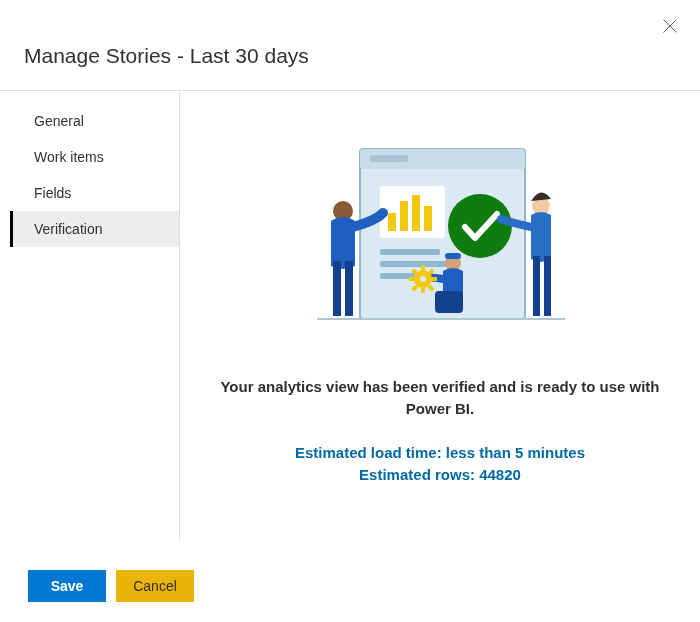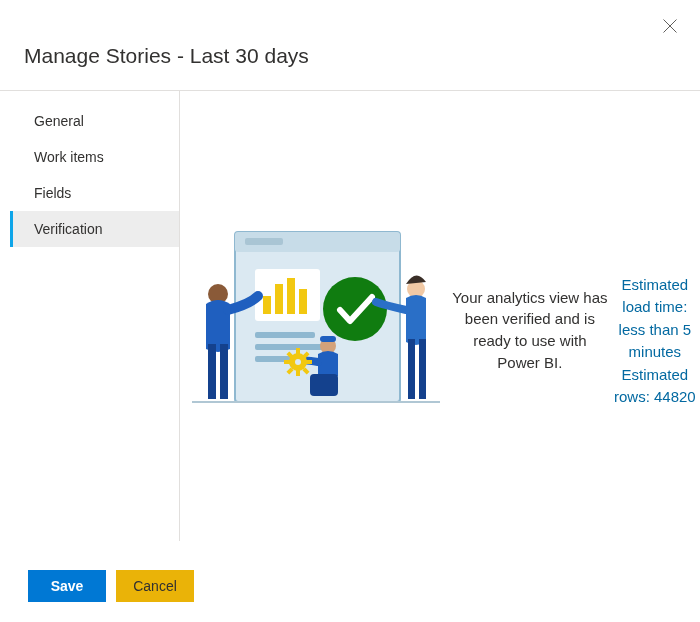--- a/index.html
+++ b/index.html
@@ -50,29 +50,30 @@
       padding-left: 10px;
     }
     .sidebar-item {
       padding: 10px 18px 10px 24px;
       cursor: pointer;
       font-size: 14px;
       color: #323130;
     }
     .sidebar-item.selected {
       background: #ededed;
-      border-left: 3px solid #0ea5e9;
+      border-left: 3px solid #000000;
       padding-left: 21px;
     }
     .content {
       flex: 1;
       display: flex;
-      flex-direction: row;
+      flex-direction: column;
       align-items: center;
       padding-top: 50px;
+      font-weight: bold;
     }
     .illustration {
       width: 270px;
       height: 195px;
       margin-bottom: 40px;
     }
     .verify-msg {
       text-align: center;
       font-size: 15px;
       color: #323130;

